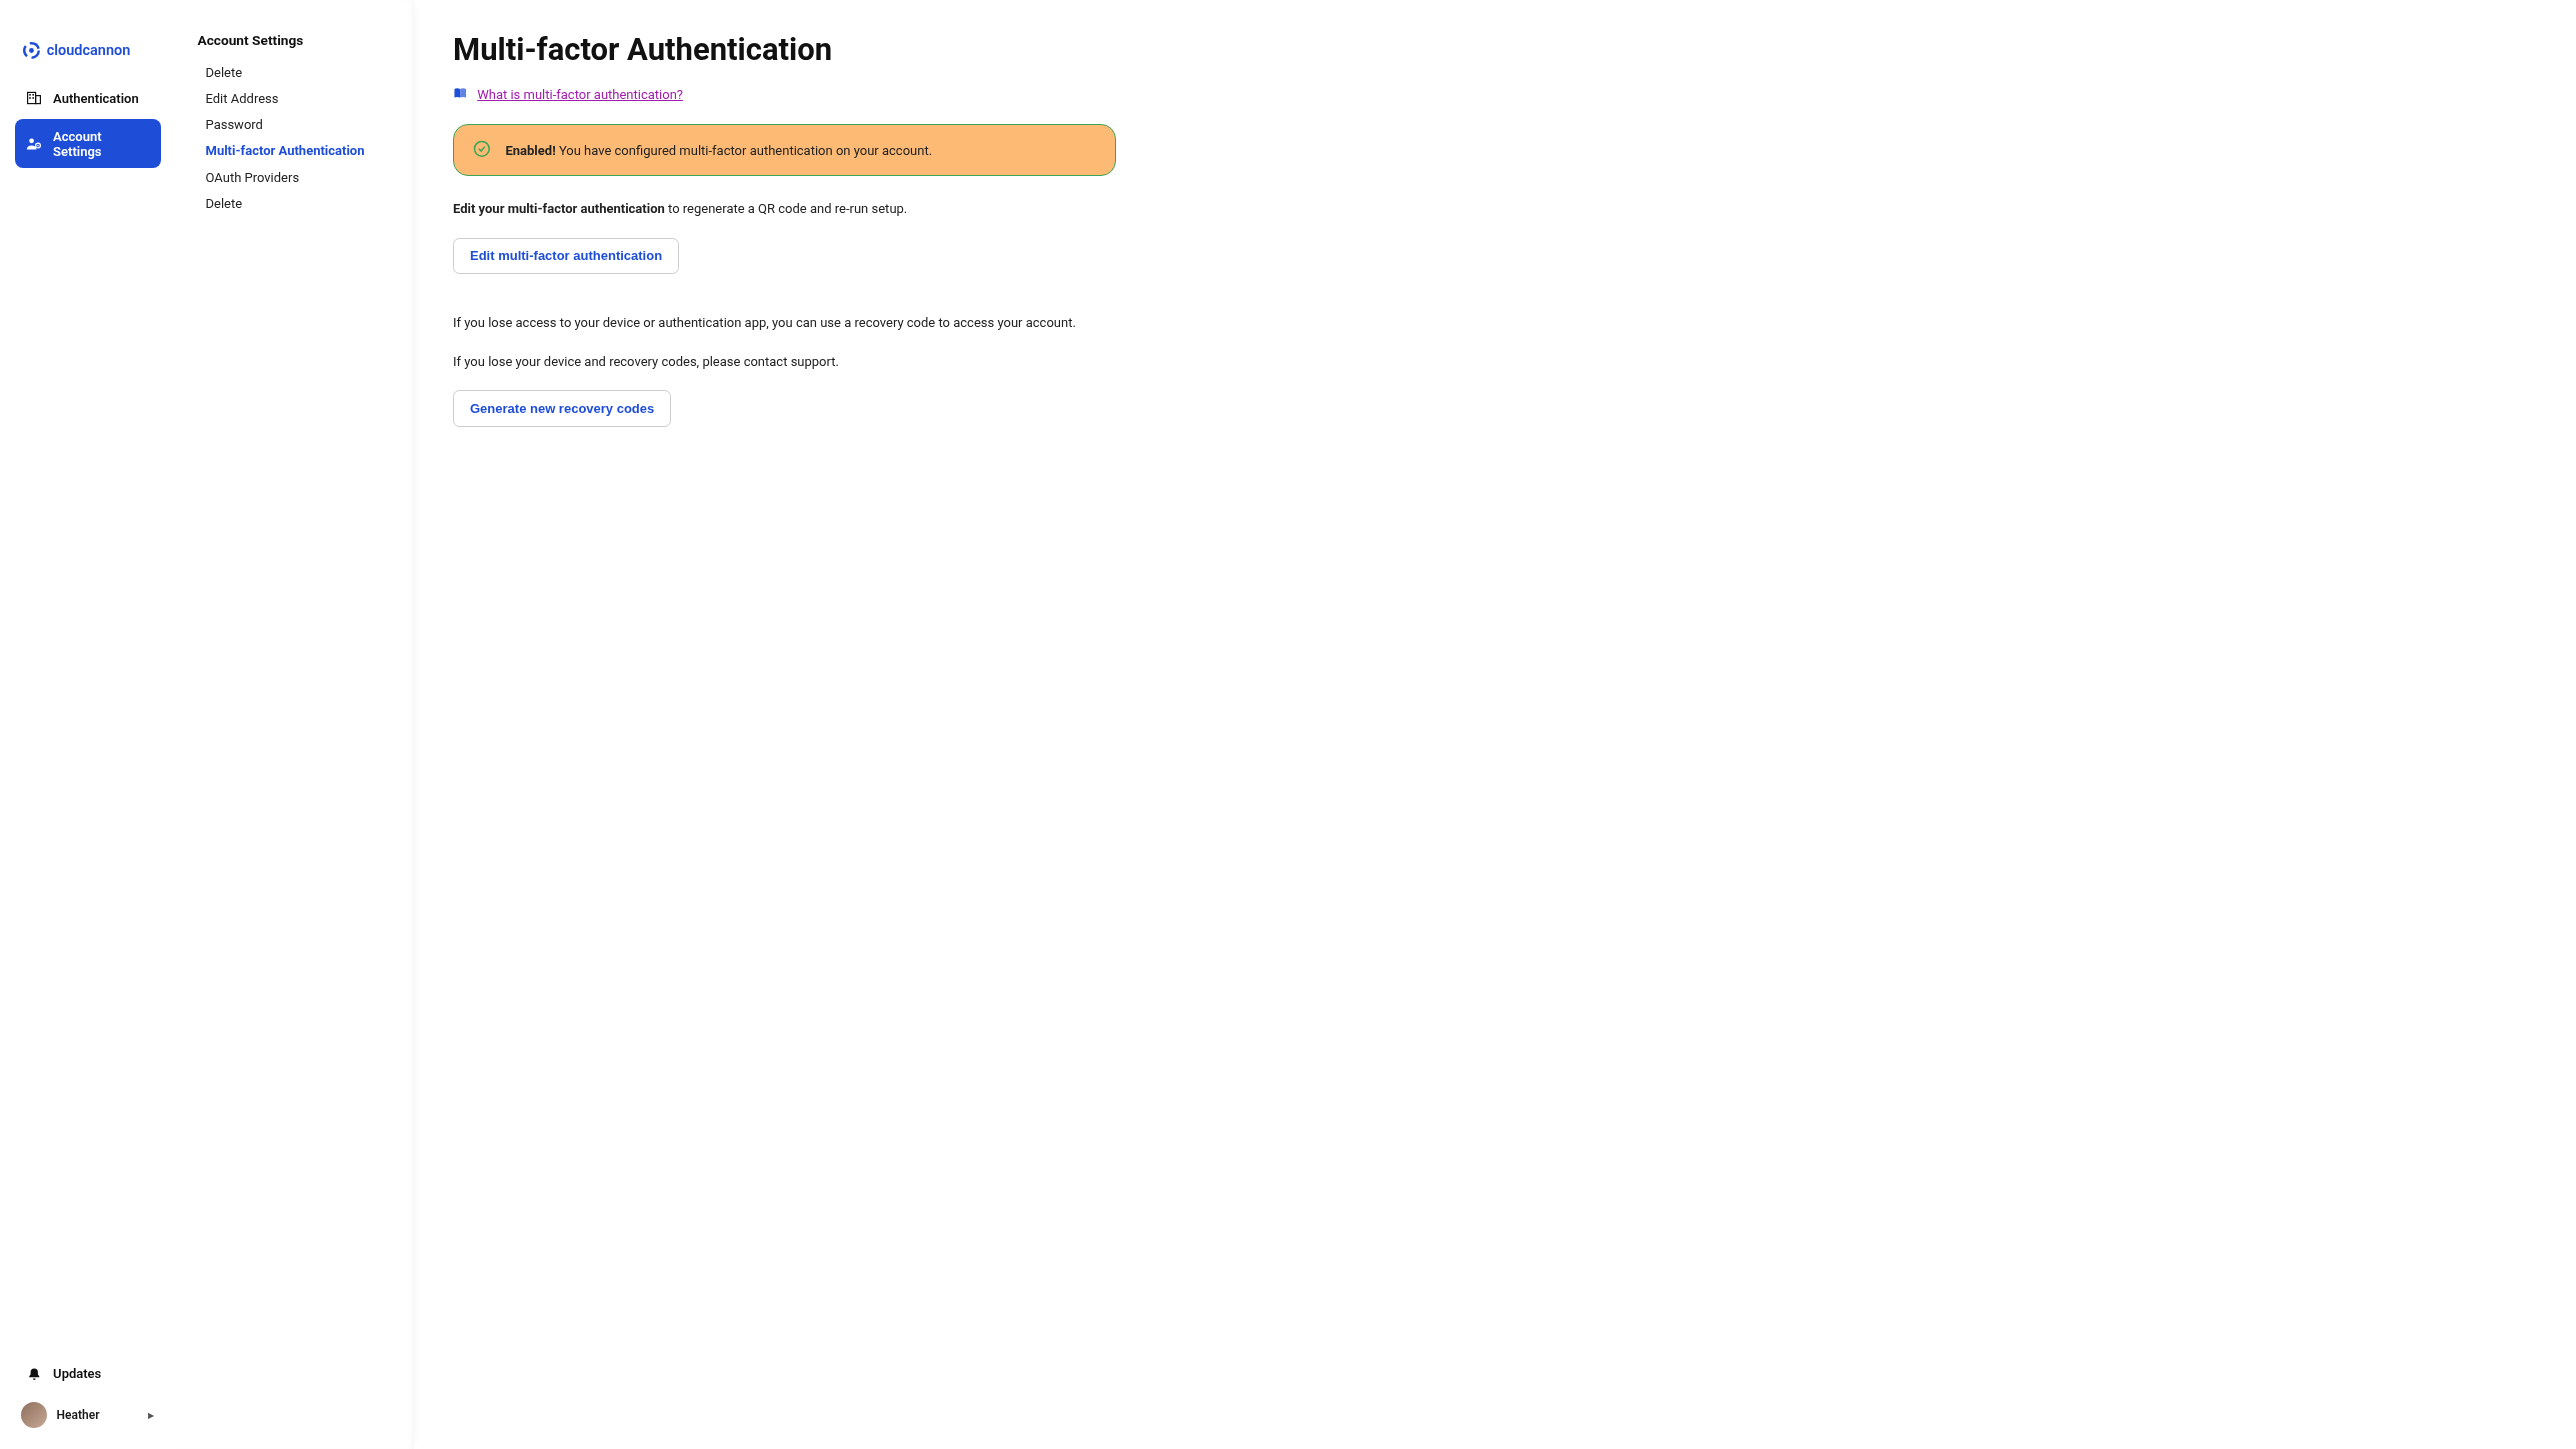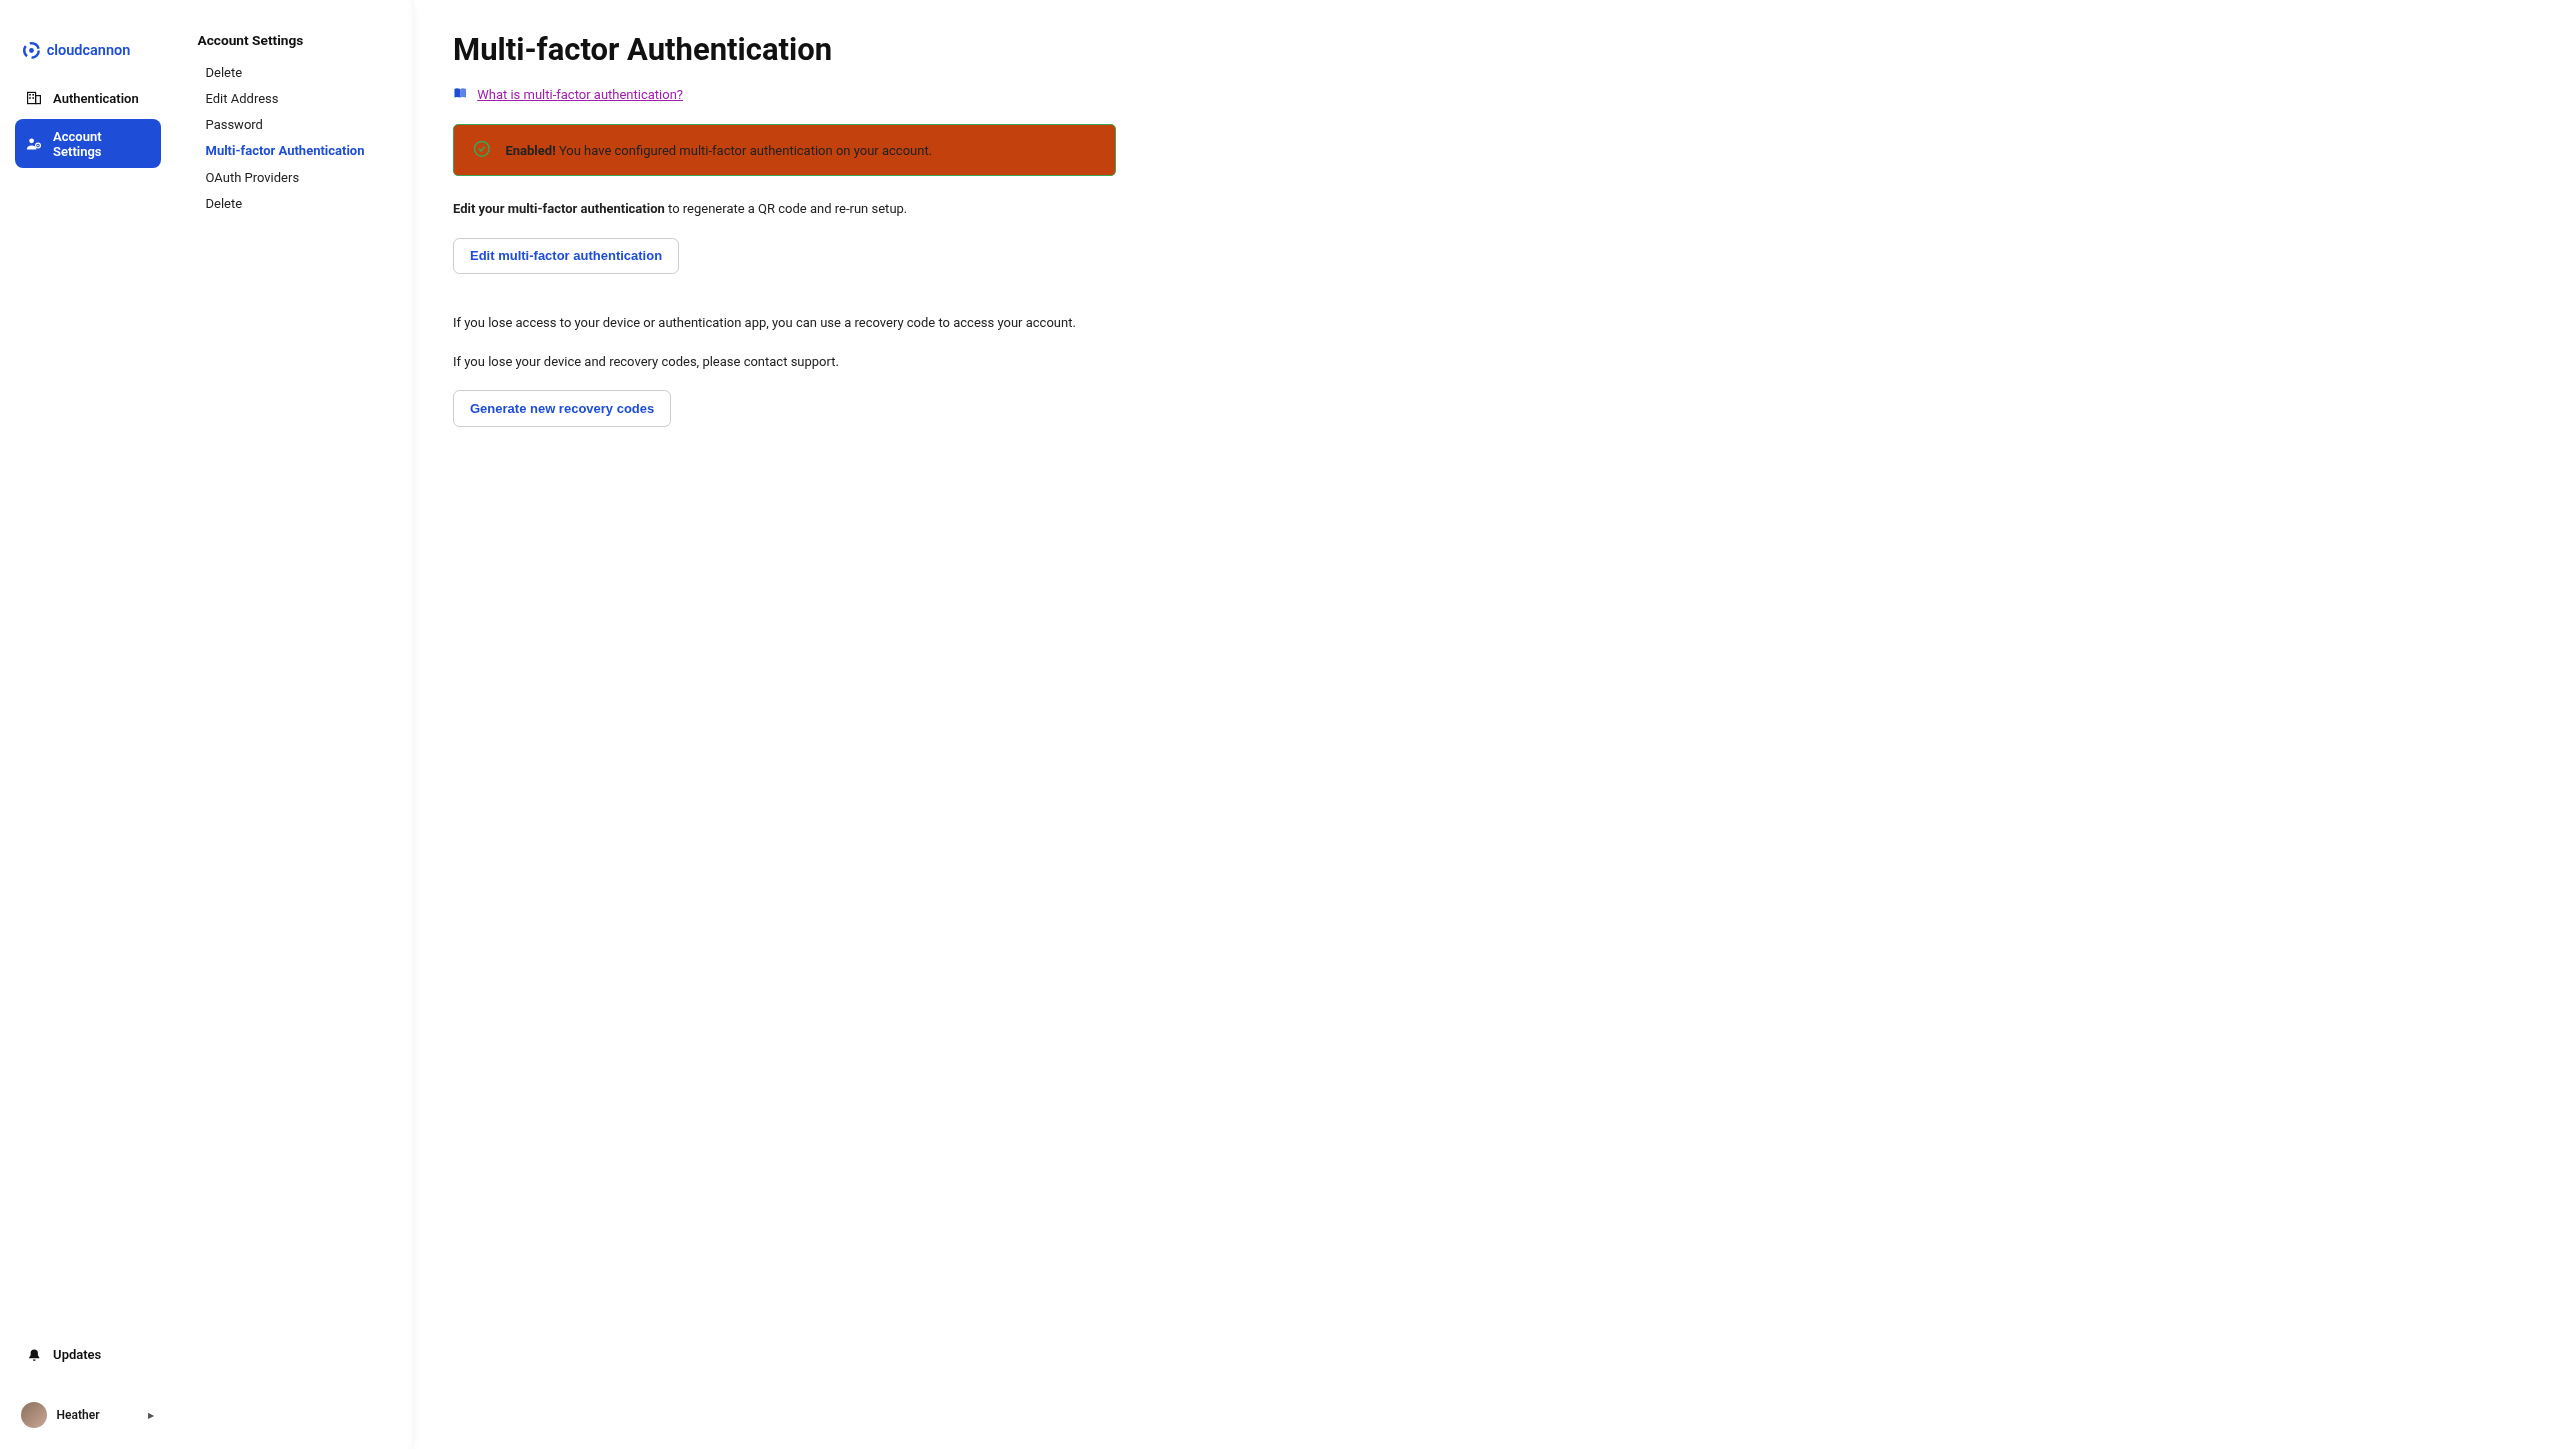--- a/index.html
+++ b/index.html
@@ -60,21 +60,21 @@
       width: 16px;
       height: 16px;
       display: inline-flex;
       align-items: center;
       justify-content: center;
     }
     .sidebar-bottom {
       margin-top: auto;
       display: flex;
       flex-direction: column;
-      gap: 20px;
+      gap: 1px;
     }
     .user-row {
       display: flex;
       align-items: center;
       justify-content: space-between;
       padding: 6.4px;
       cursor: pointer;
     }
     .user-left {
       display: flex;
@@ -141,22 +141,22 @@
       color: #1e4ed8;
     }
     .help-link {
       color: #a21caf;
       text-decoration: underline;
       font-size: 13px;
       cursor: pointer;
     }
     .status-banner {
       border: 1.6px solid #3aa655;
-      background: #c2410c;
-      border-radius: 5px;
+      background: #fdba74;
+      border-radius: 15px;
       padding: 14.5px 19.3px;
       display: flex;
       align-items: center;
       gap: 14.5px;
       margin-bottom: 22.5px;
     }
     .status-check {
       color: #3aa655;
       flex-shrink: 0;
     }

